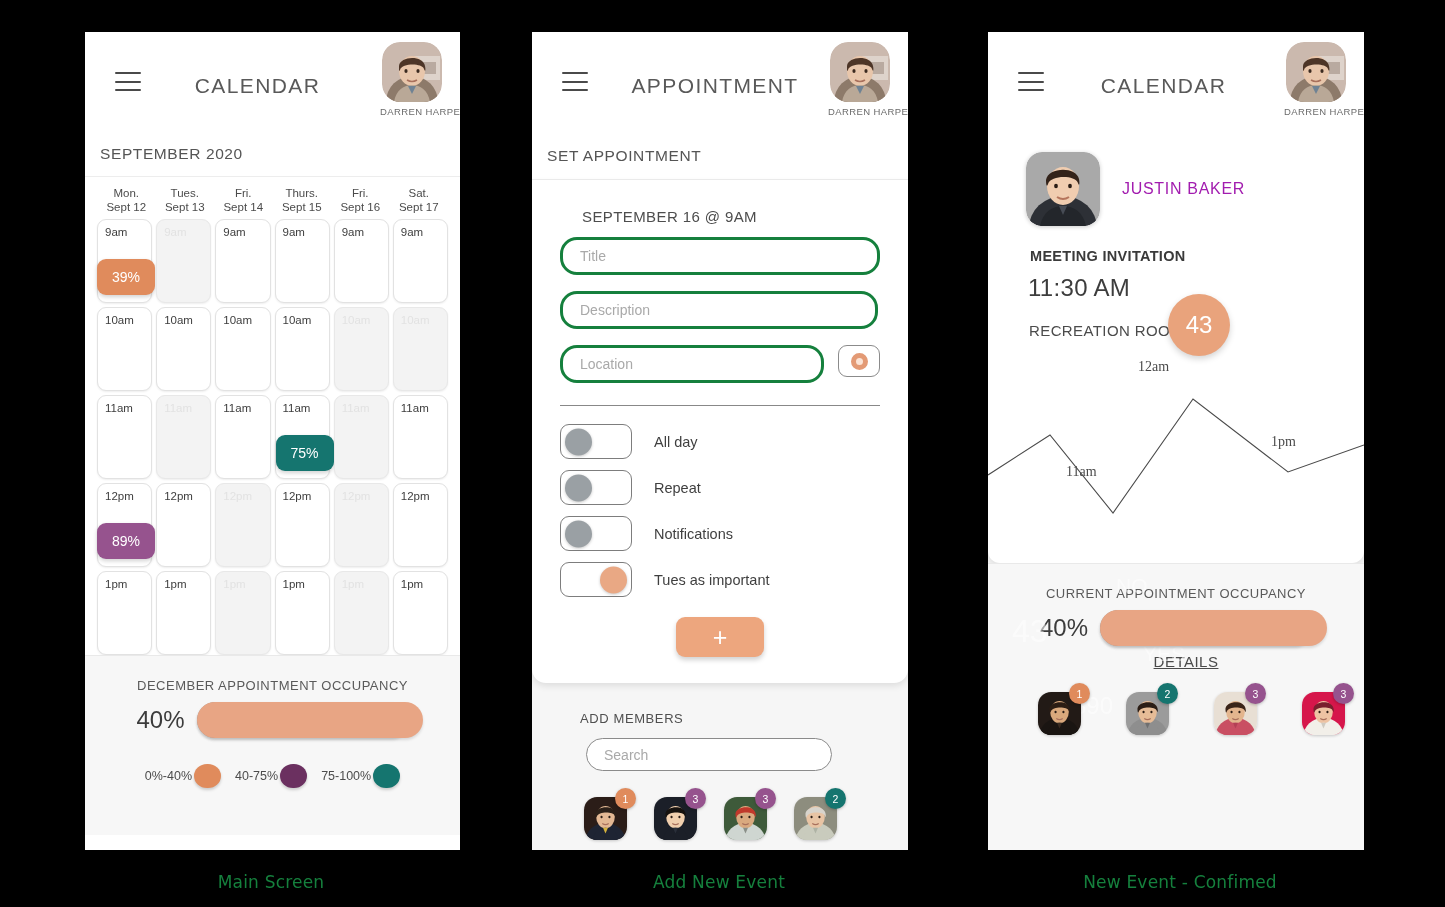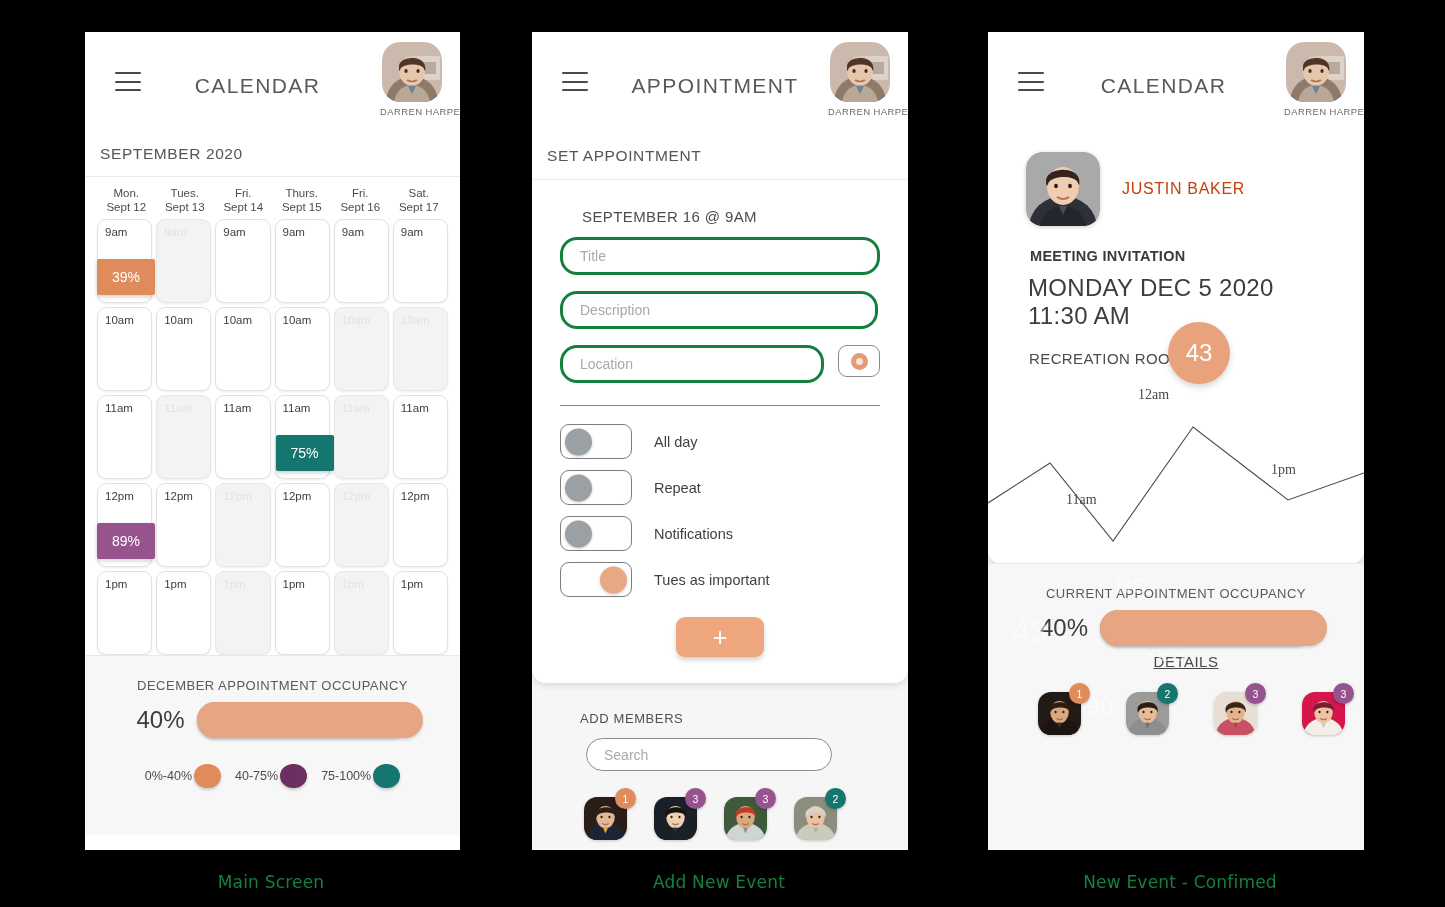--- a/index.html
+++ b/index.html
@@ -105,21 +105,21 @@
   }
   .cell .hour {
     position: absolute; left: 7px; top: 6px;
     font-size: 11.5px; color: #3d3d3d;
   }
   .cell.dim { background: #f3f3f3; border-color: #e8e8e8; }
   .cell.dim .hour { color: #e2e2e2; }
   .chip {
     position: absolute; left: -1px; bottom: 7px;
     min-width: 58px; height: 36px;
-    border-radius: 2px;
+    border-radius: 9px;
     display: flex; align-items: center; justify-content: center;
     color: #fff; font-size: 14px;
     box-shadow: 0 2px 4px rgba(0,0,0,.18);
   }
   .cell:nth-child(6n+4) .chip { left: 0; }
 
   
   .occupancy {
     background: #f7f7f7;
     border-top: 1px solid #e9e9e9;
@@ -272,21 +272,21 @@
     border-radius: 0 0 12px 12px;
     box-shadow: 0 3px 7px rgba(0,0,0,.10);
     height: 531px; overflow: hidden;
   }
   .invitee { display: flex; align-items: center; padding: 20px 0 0 38px; }
   .invitee .pic {
     width: 74px; height: 74px; border-radius: 16px; overflow: hidden;
     box-shadow: 0 1px 4px rgba(0,0,0,.2);
   }
   .invitee .pic svg { display:block; width:100%; height:100%; }
-  .invitee .nm { margin-left: 22px; font-size: 16px; color: #c2410c; letter-spacing: .7px; }
+  .invitee .nm { margin-left: 22px; font-size: 16px; color: #a21caf; letter-spacing: .7px; }
   .mi-label {
     padding: 22px 16px 0 42px;
     font-size: 14.5px; color: #3a3a3a; font-weight: bold; letter-spacing: .3px;
   }
   .mi-date {
     padding: 10px 0 0 40px;
     font-size: 24px; color: #3d3d3d; line-height: 28px; letter-spacing: .3px;
   }
   .mi-room-row {
     display: flex; align-items: center;
@@ -719,21 +719,20 @@
               <path d="M14 74c3-14 12-20 23-20s20 6 23 20z" fill="#23262b"></path>
               <path d="M33 54l4 9 4-9z" fill="#474c55"></path>
             </g>
             </svg>
         </div>
         <div class="nm">JUSTIN BAKER</div>
       </div>
 
       <div class="mi-label">MEETING INVITATION</div>
       <div class="mi-date">
-        <div>MONDAY DEC 5 2020</div>
         <div>11:30 AM</div>
       </div>
       <div class="mi-room-row">
         <div class="mi-room">RECREATION ROOM EW</div>
         <div class="room-bubble">43</div>
       </div>
 
       <div class="chartbox">
         <svg width="376" height="200" viewBox="0 0 376 200">
           <polyline id="s3-line" fill="none" stroke="#4a4a4a" stroke-width="1.1" points="0,118 62,78 125,156 205,42 300,115 376,88"></polyline>

